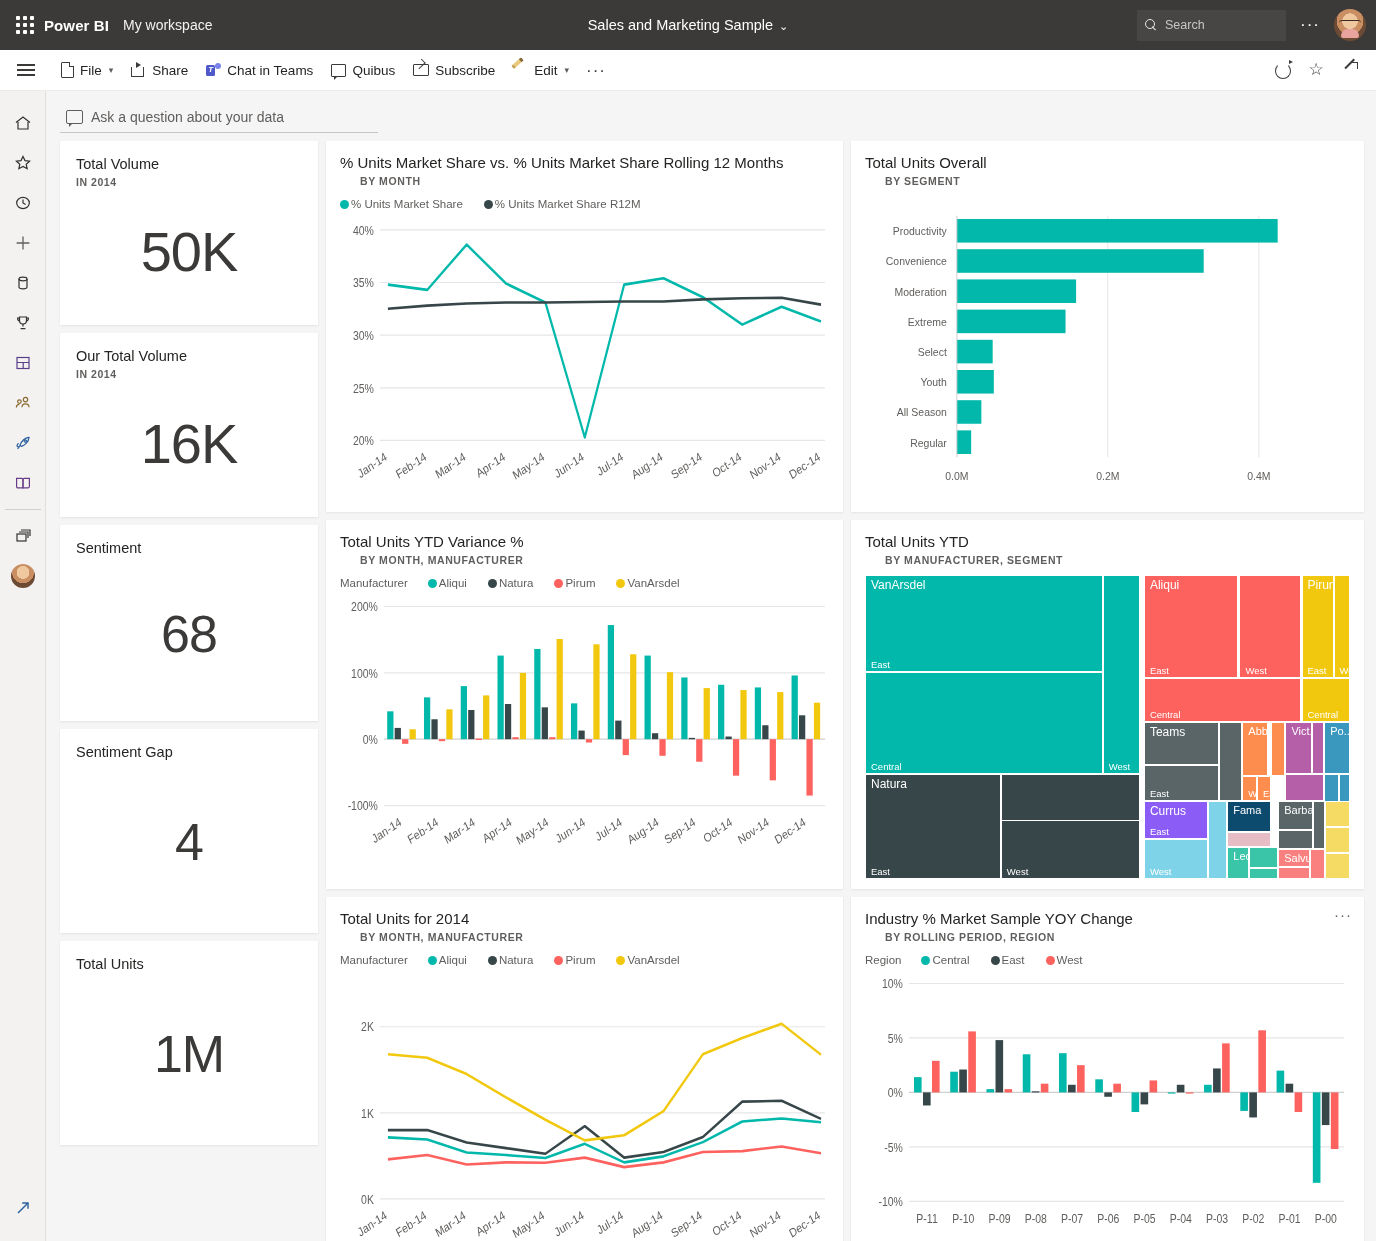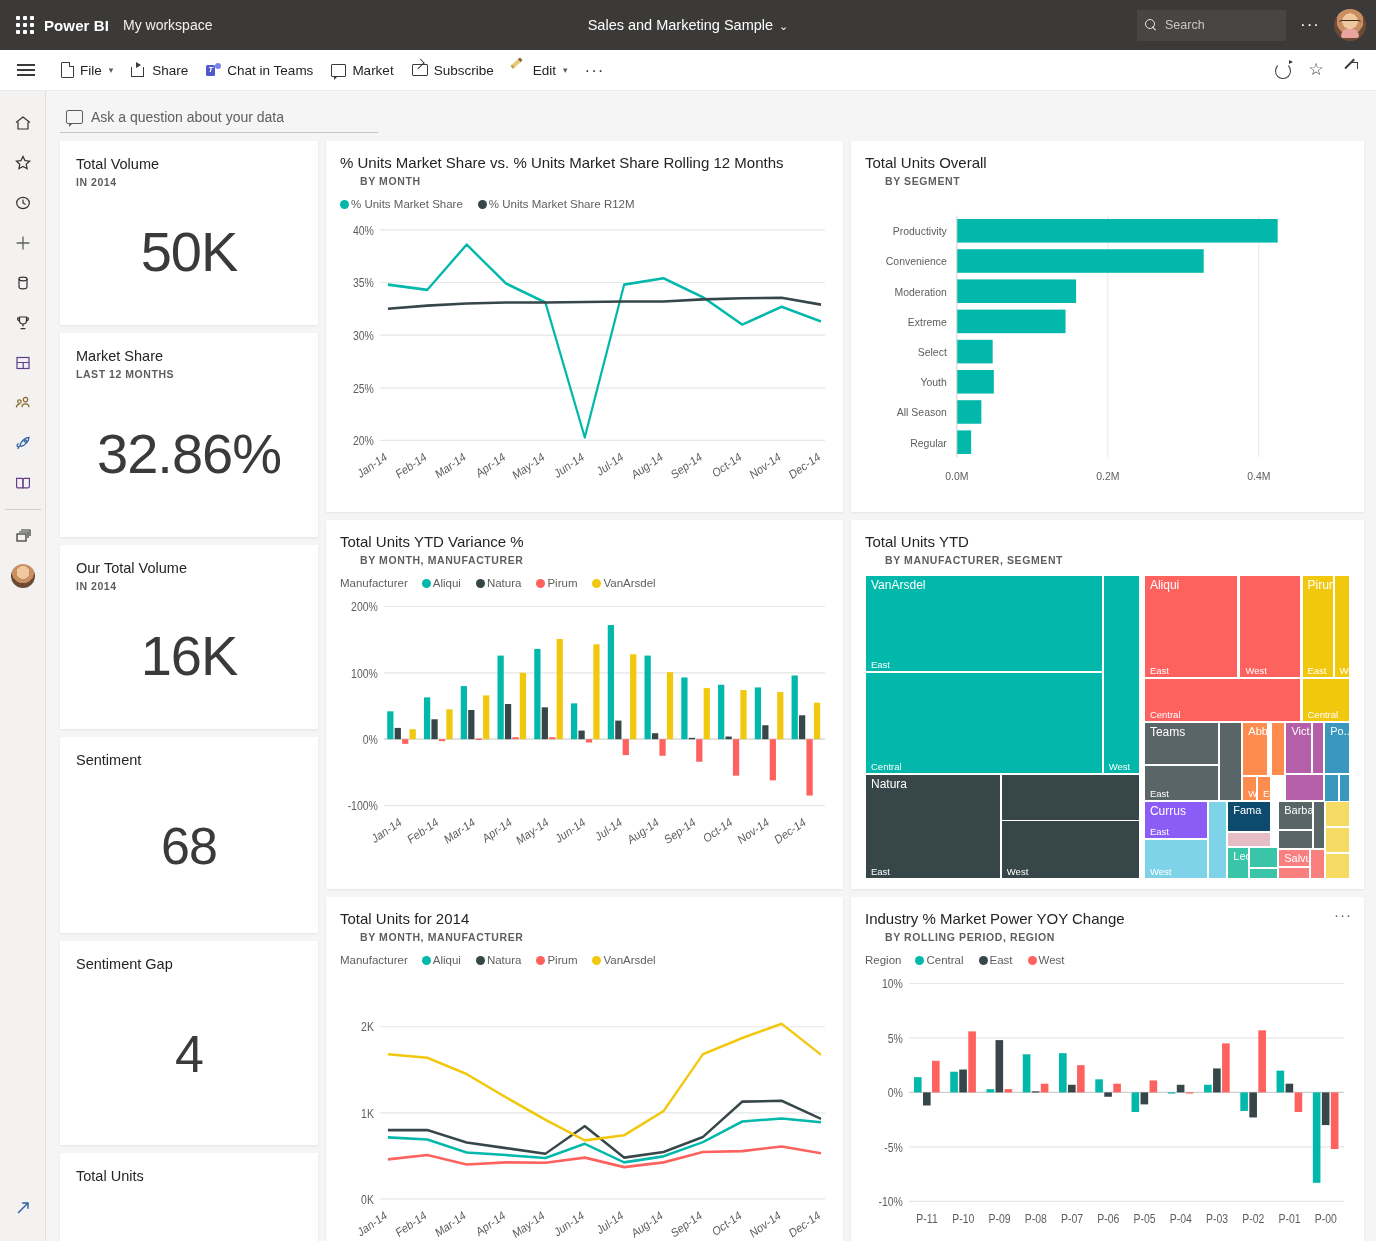--- a/index.html
+++ b/index.html
@@ -114,21 +114,21 @@
   .kpi .t{font-size:14.5px;color:#252423;line-height:1.25;}
   .kpi .s{font-size:10.5px;color:#605e5c;letter-spacing:.55px;margin-top:3px;font-weight:600;}
   .kpi .v{flex:1;display:flex;align-items:center;justify-content:center;
           font-size:56px;color:#3b3a39;font-weight:300;letter-spacing:-1px;}
   .kpi.small .v{font-size:52px;}
   
   .vis{padding:13px 14px 10px 14px;display:flex;flex-direction:column;}
   .vt{font-size:15px;color:#252423;line-height:1.2;}
   .vs{font-size:10.5px;color:#605e5c;letter-spacing:.6px;margin-top:3px;font-weight:600;margin-left:20px;}
   .vis-dots{position:absolute;top:10px;right:12px;color:#605e5c;font-size:15px;letter-spacing:1px;cursor:pointer;line-height:1;}
-  .legend{display:flex;align-items:center;gap:10px;font-size:11.5px;color:#605e5c;margin-top:11px;flex-wrap:wrap;}
+  .legend{display:flex;align-items:center;gap:16px;font-size:11.5px;color:#605e5c;margin-top:11px;flex-wrap:wrap;}
   .legend .ltitle{margin-right:4px;color:#605e5c;}
   .legend .li{display:inline-flex;align-items:center;gap:2px;margin-right:5px;}
   .legend .dot{width:9px;height:9px;border-radius:50%;display:inline-block;}
   .plot{flex:1;position:relative;margin-top:8px;}
   svg.chart{display:block;width:100%;height:100%;overflow:visible;}
   .axl{font-size:10.5px;fill:#605e5c;font-family:"Liberation Sans",sans-serif;}
   .grid-line{stroke:#e6e6e6;stroke-width:1;}
   .zero-line{stroke:#d0d0d0;stroke-width:1;}
   
   .tm{flex:1;position:relative;margin-top:9px;background:#fff;}
@@ -188,21 +188,21 @@
   <div class="cmd">
     <span class="ico ic-teams">
         <i class="tl"></i>
         <i class="tr"></i>
       </span>
     <span class="lbl">Chat in Teams</span>
   </div>
 
   <div class="cmd">
     <span class="ico ic-comment"></span>
-    <span class="lbl">Market</span>
+    <span class="lbl">Quibus</span>
   </div>
 
   <div class="cmd">
     <span class="ico ic-mail"></span>
     <span class="lbl">Subscribe</span>
   </div>
 
   <div class="cmd">
     <span class="ico ic-pencil"></span>
     <span class="lbl">Edit</span>
@@ -313,25 +313,20 @@
       <span class="qtxt">Ask a question about your data</span>
     </div>
 
     <div class="grid">
 
       <div class="col">
         <div class="tile kpi" style="height:160px">
           <div class="t">Total Volume</div>
           <div class="s">IN 2014</div>
           <div class="v">50K</div>
-        </div>
-        <div class="tile kpi" style="height:180px">
-          <div class="t">Market Share</div>
-          <div class="s">LAST 12 MONTHS</div>
-          <div class="v">32.86%</div>
         </div>
         <div class="tile kpi" style="height:160px">
           <div class="t">Our Total Volume</div>
           <div class="s">IN 2014</div>
           <div class="v">16K</div>
         </div>
         <div class="tile kpi small" style="height:172px">
           <div class="t">Sentiment</div>
           <div class="v">68</div>
         </div>
@@ -670,21 +665,21 @@
               <div class="tmcell" style="left: 85.2%; top: 96%; width: 6.6%; height: 4%; background: rgb(249, 128, 126);"></div>
               <div class="tmcell" style="left: 91.8%; top: 90%; width: 3%; height: 10%; background: rgb(249, 128, 126);"></div>
               <div class="tmcell" style="left: 94.8%; top: 74.5%; width: 5.2%; height: 8.5%; background: rgb(245, 218, 99);"></div>
               <div class="tmcell" style="left: 94.8%; top: 83%; width: 5.2%; height: 8.5%; background: rgb(245, 218, 99);"></div>
               <div class="tmcell" style="left: 94.8%; top: 91.5%; width: 5.2%; height: 8.5%; background: rgb(245, 218, 99);"></div>
             </div>
         </div>
 
         <div class="tile vis" style="height:360px">
           <div class="vis-dots">···</div>
-          <div class="vt">Industry % Market Power YOY Change</div>
+          <div class="vt">Industry % Market Sample YOY Change</div>
           <div class="vs">BY ROLLING PERIOD, REGION</div>
           <div class="legend">
             <span class="ltitle">Region</span>
             <span class="li">
                 <span class="dot" style="background:#01B8AA"></span>
                 <span>Central</span>
               </span>
             <span class="li">
                 <span class="dot" style="background:#374649"></span>
                 <span>East</span>

